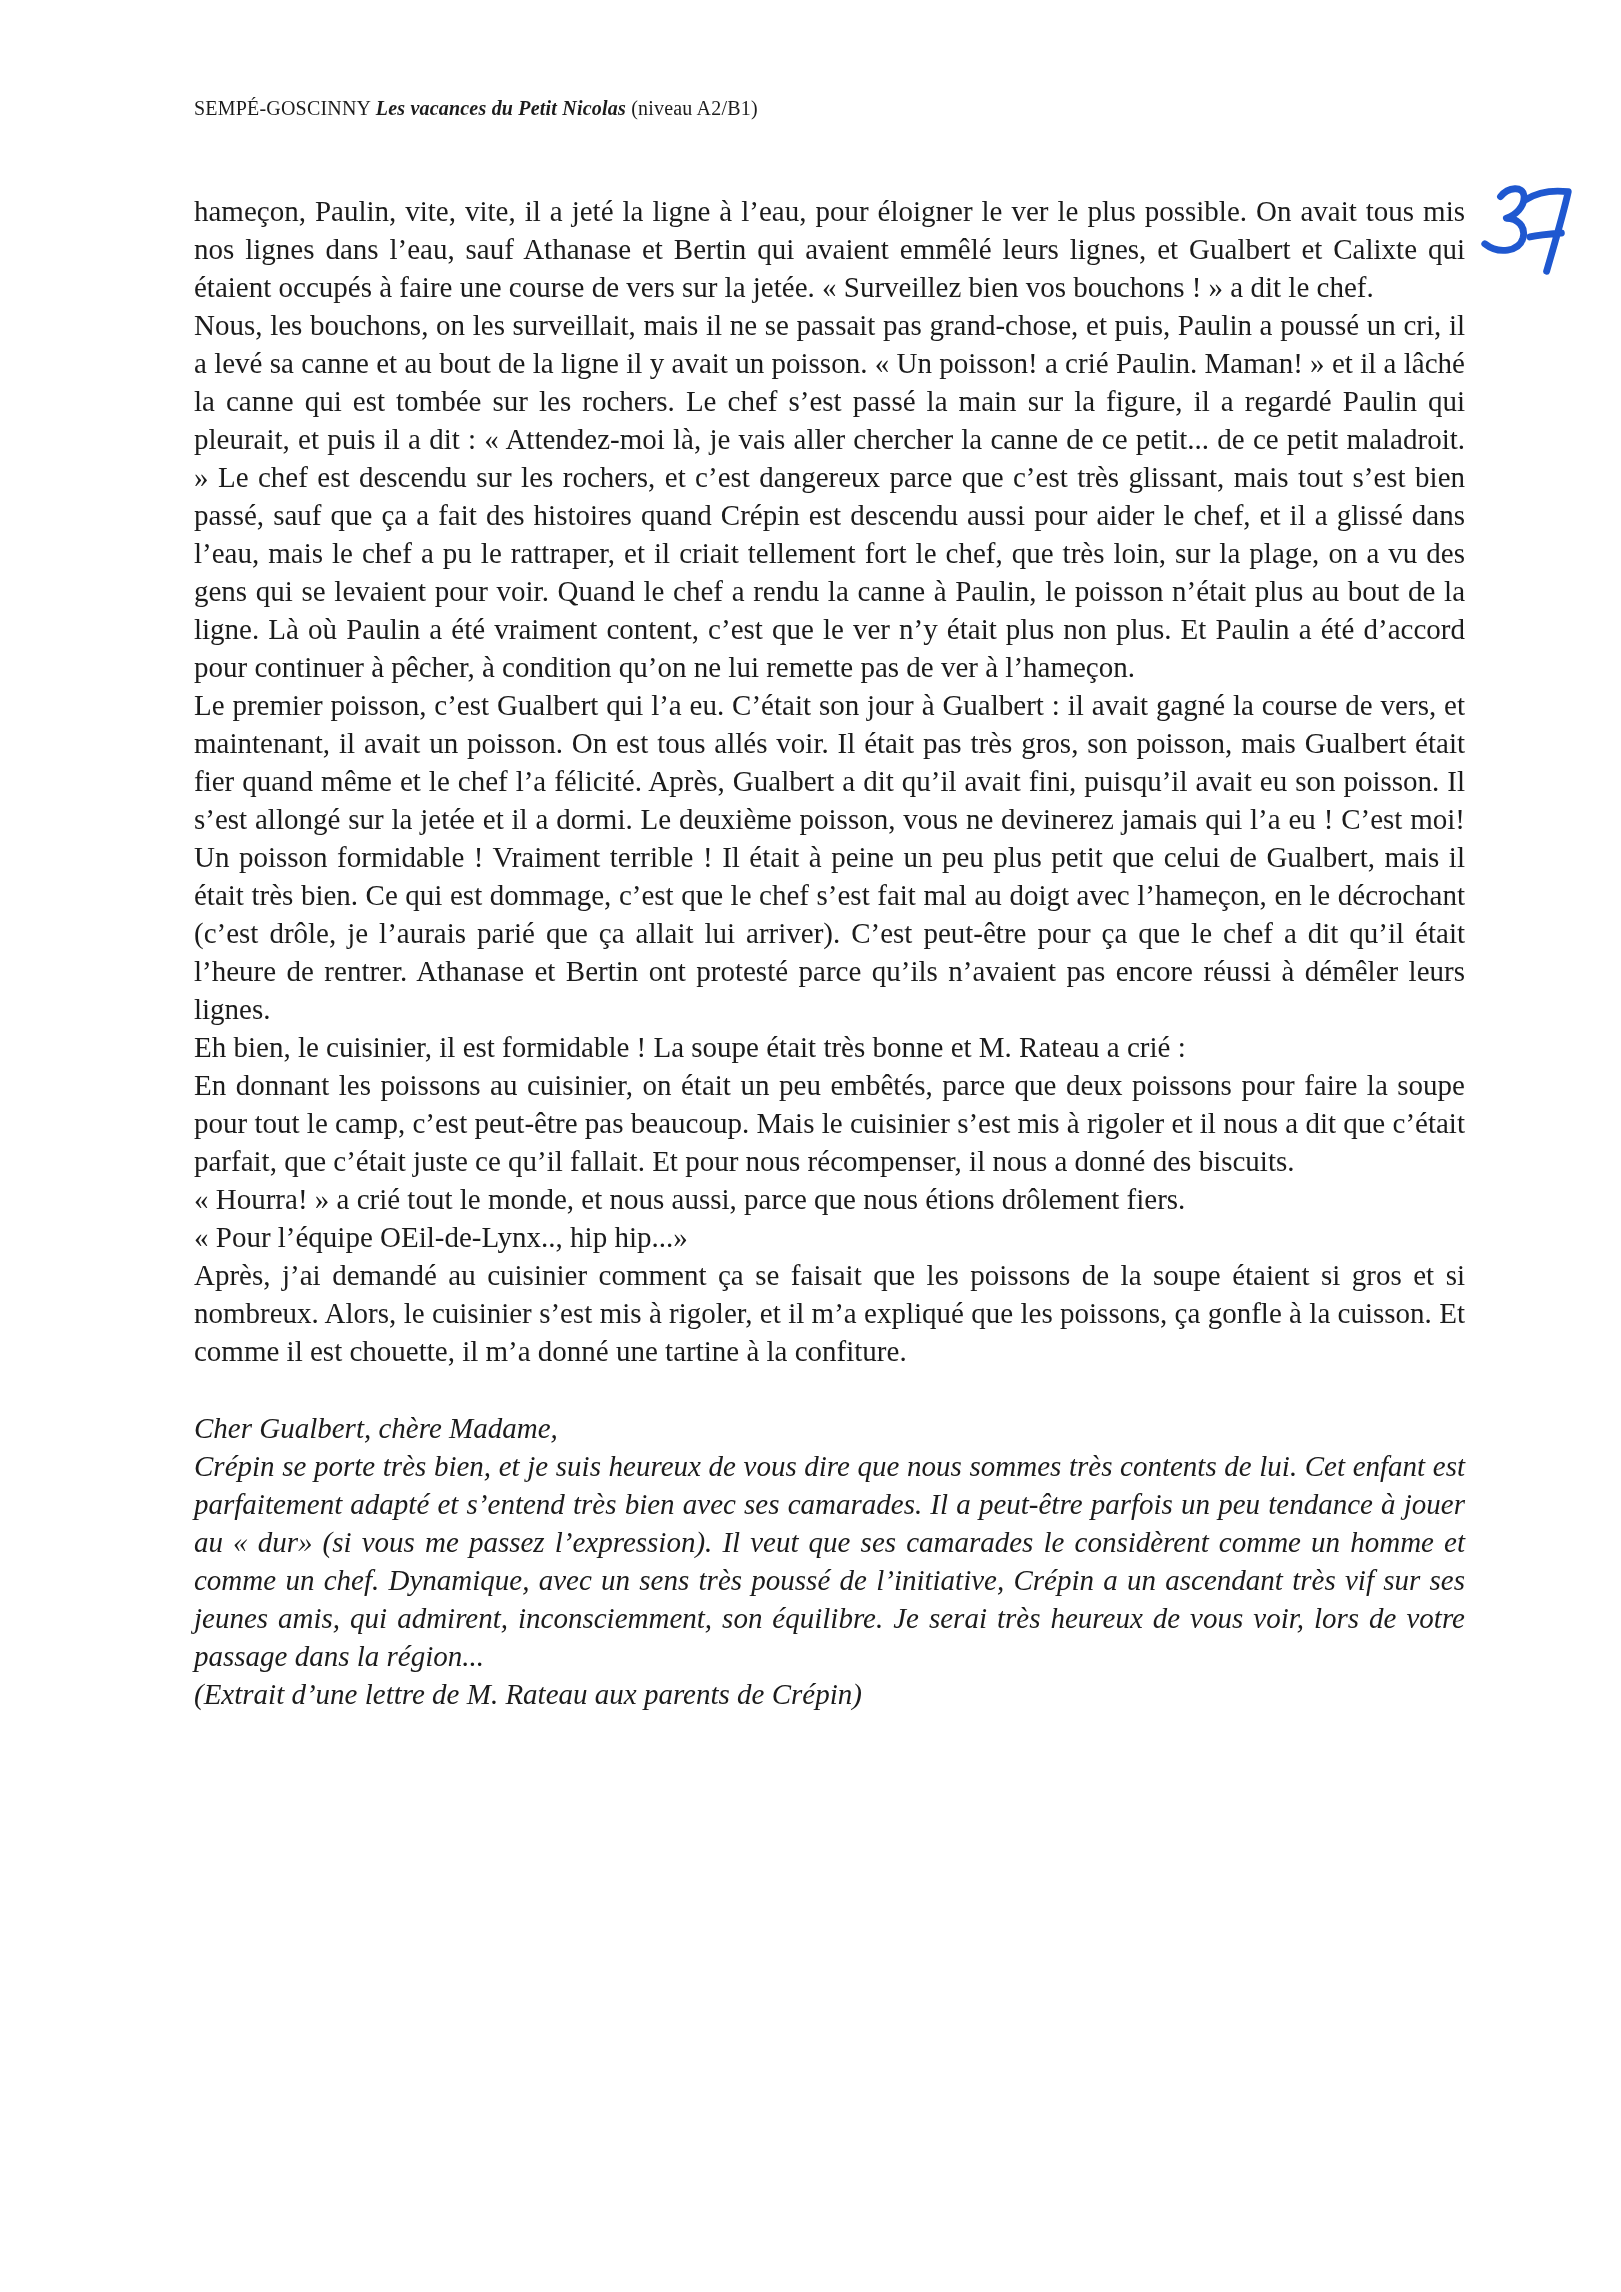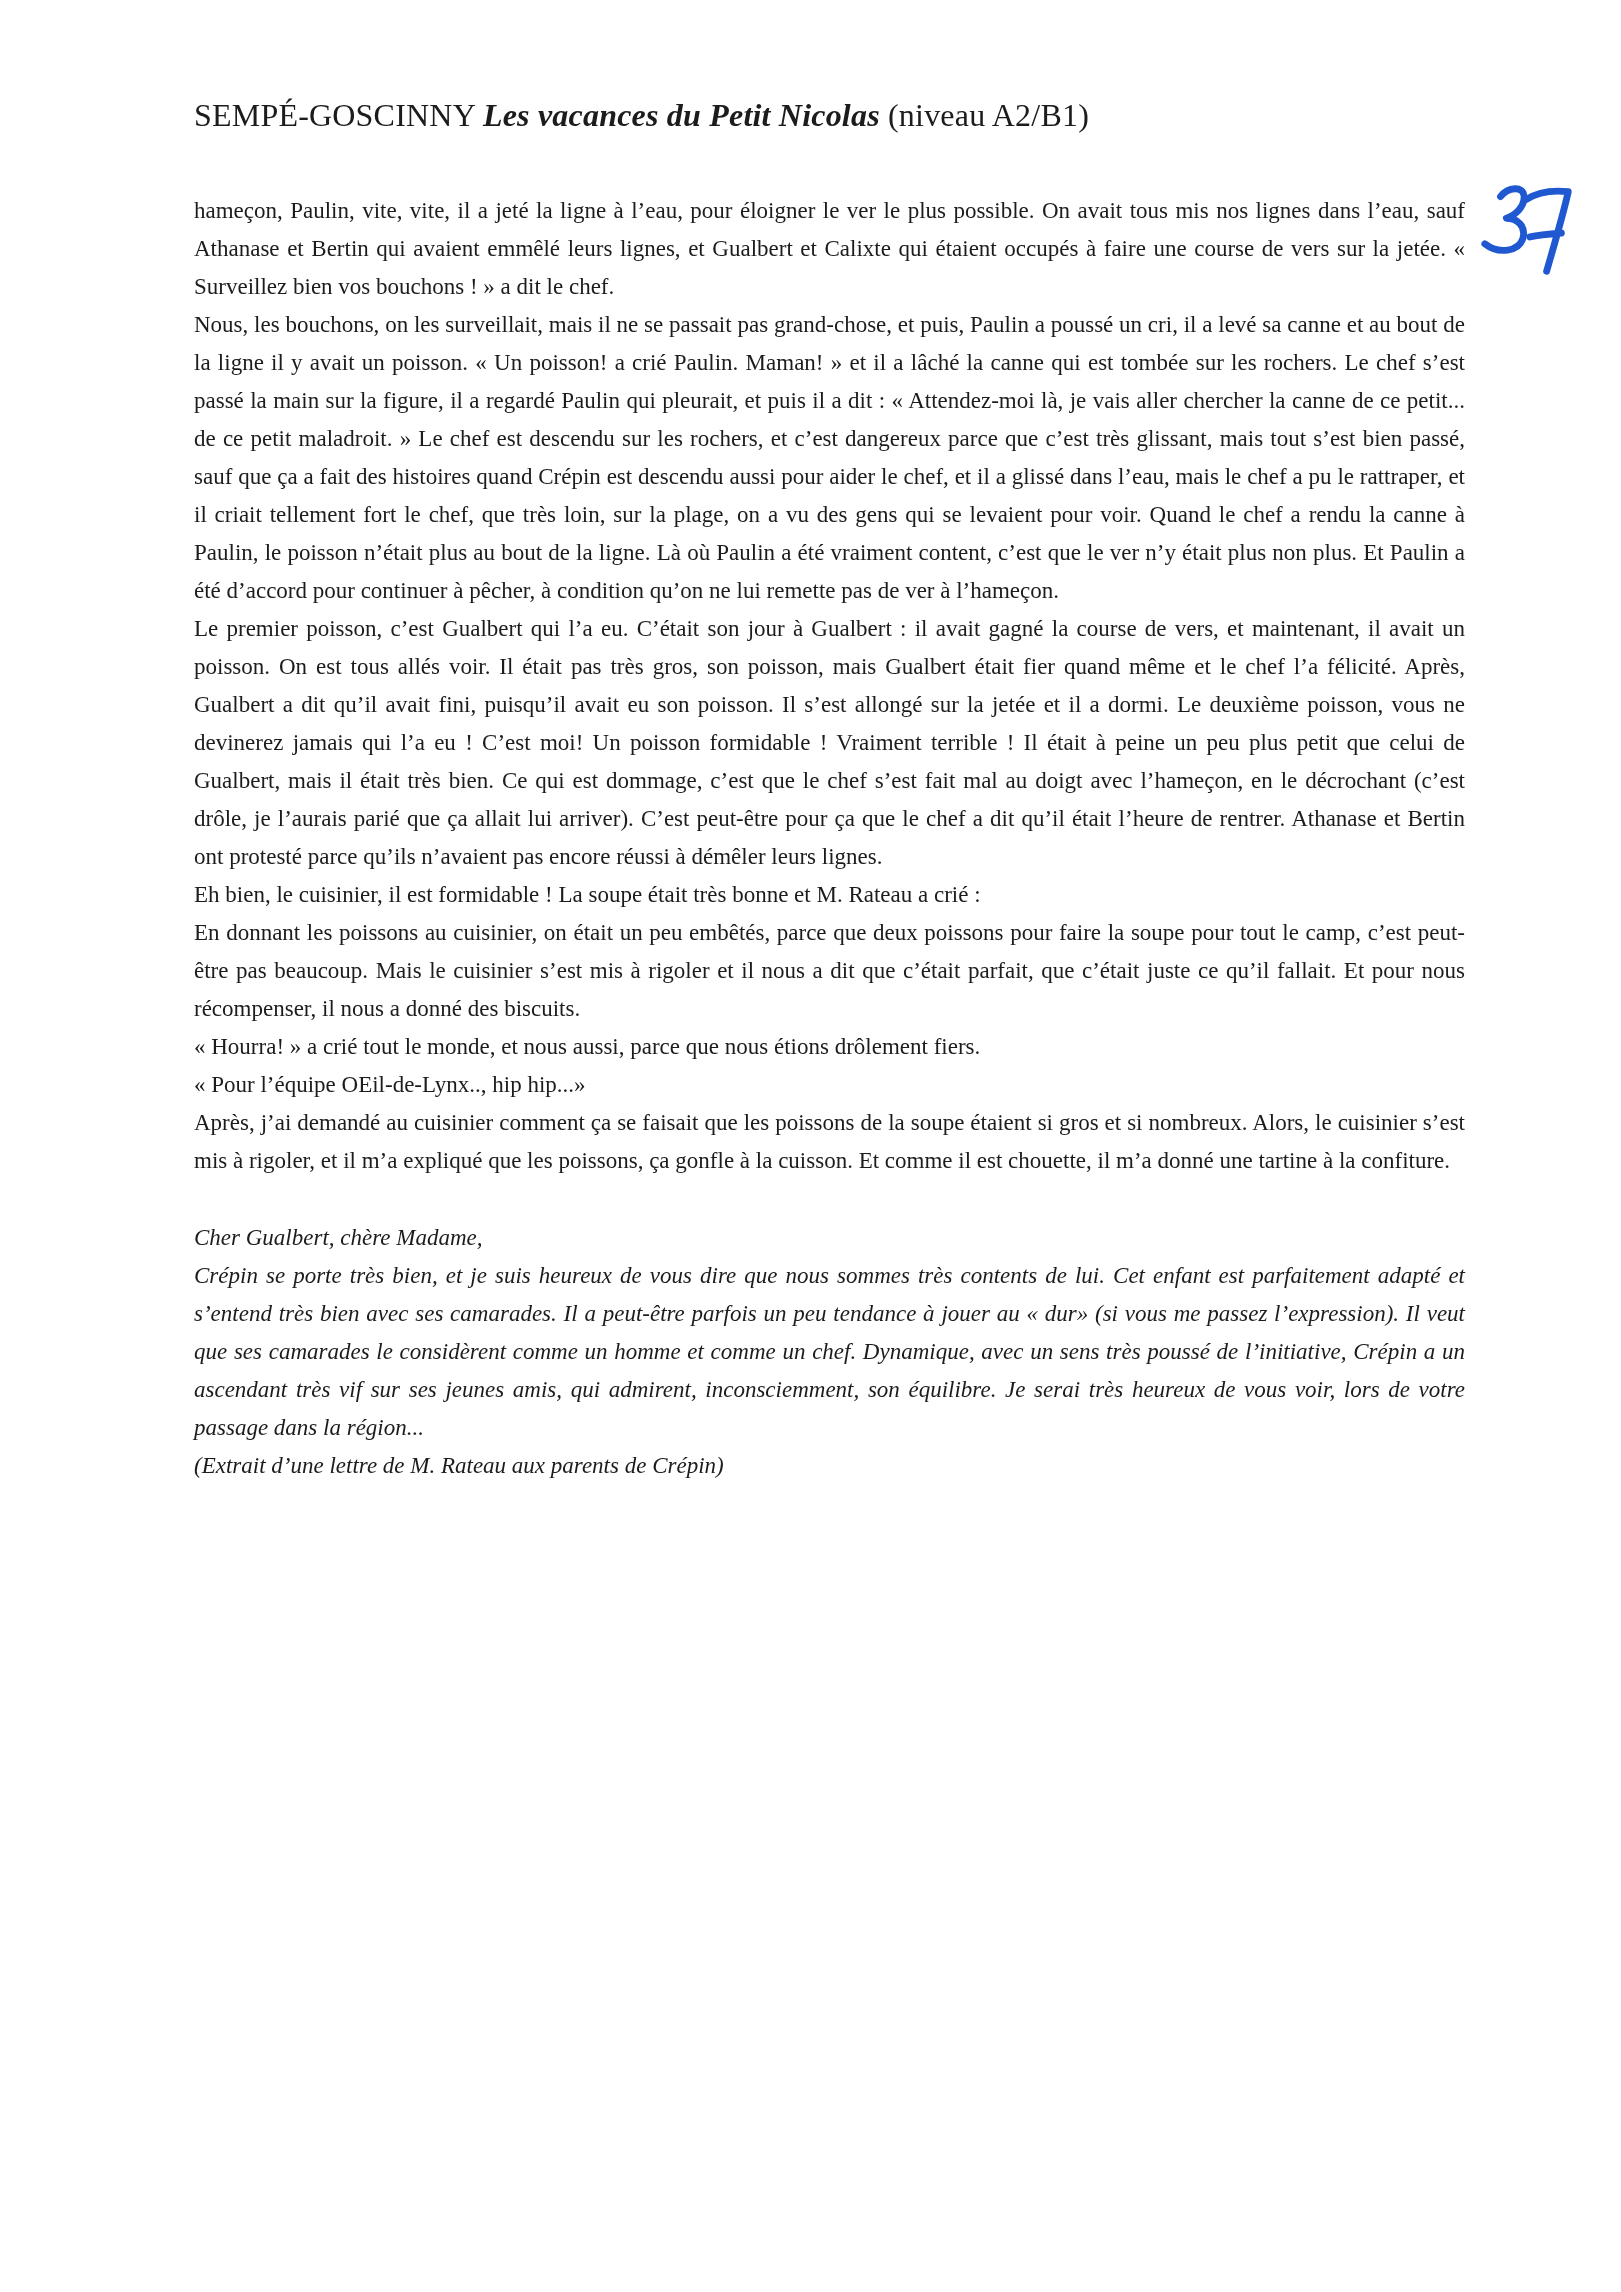--- a/index.html
+++ b/index.html
@@ -13,34 +13,34 @@
     height: 2293px;
     background: #ffffff;
     font-family: "Liberation Serif", serif;
     color: #1c1c1c;
     overflow: hidden;
   }
   .header {
     position: absolute;
     left: 194px;
     top: 97px;
-    font-size: 32px;
+    font-size: 20px;
     white-space: nowrap;
     letter-spacing: 0.2px;
   }
   .header .book-title {
     font-weight: bold;
     font-style: italic;
   }
   .textblock {
     position: absolute;
     left: 194px;
     top: 192px;
     width: 1271px;
-    font-size: 23px;
+    font-size: 29px;
     line-height: 38px;
     text-align: justify;
   }
   .textblock p {
     margin: 0;
   }
   .letter {
     margin-top: 39px;
     font-style: italic;
   }

